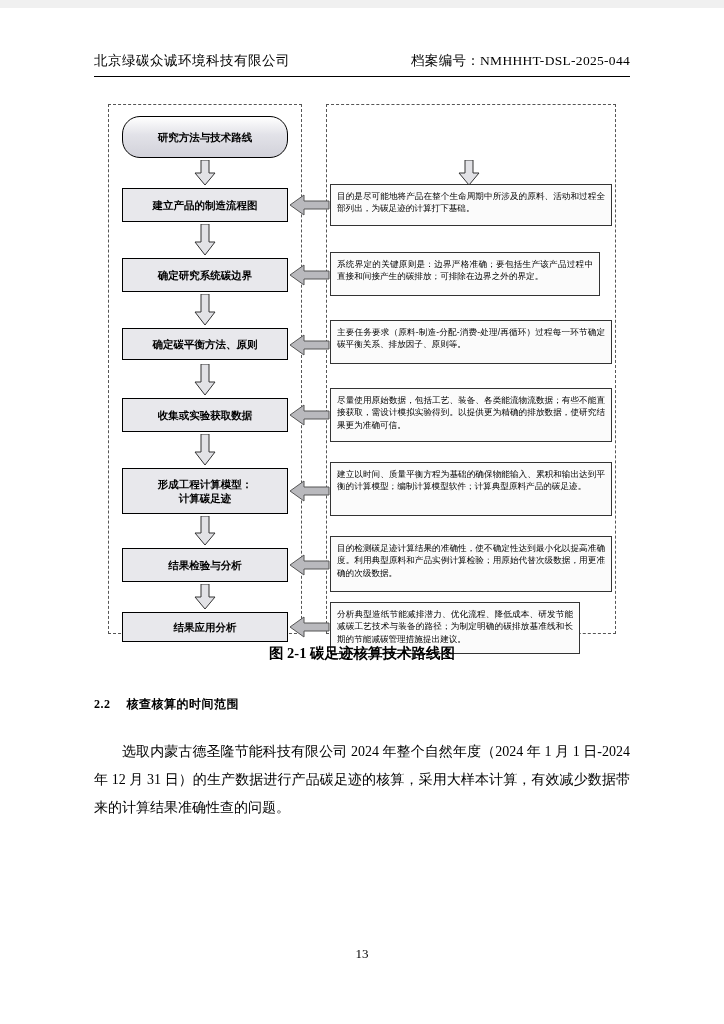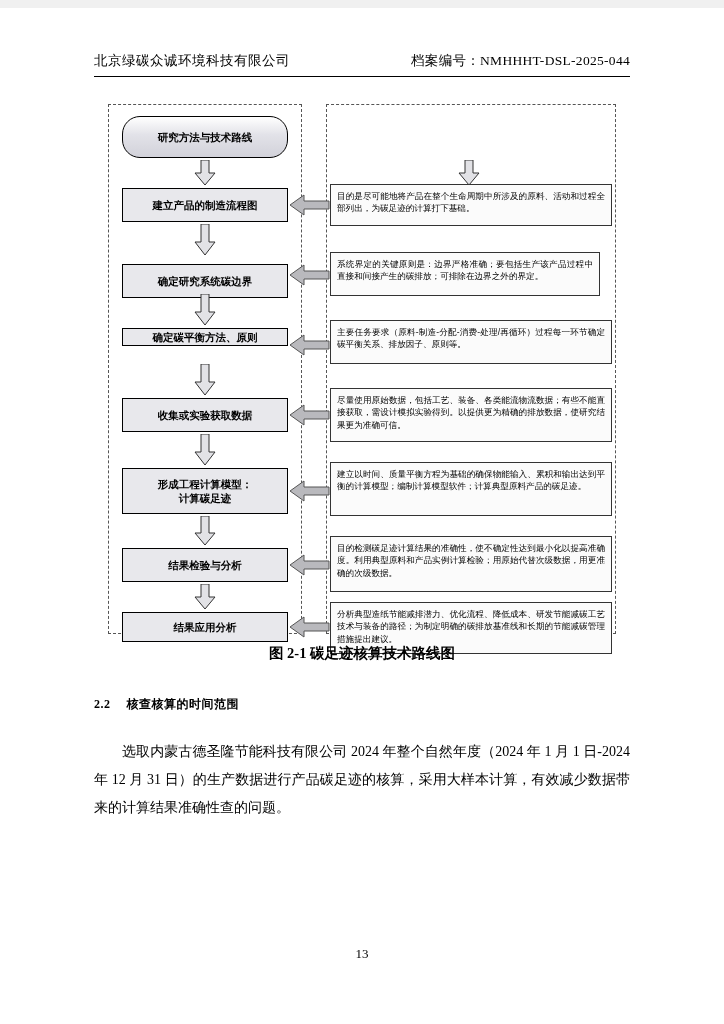--- a/index.html
+++ b/index.html
@@ -177,34 +177,34 @@
       <svg width="40" height="22" viewBox="0 0 40 22">
         <polygon points="0,11 14,1 14,7 39,7 39,15 14,15 14,21" fill="#b9b9bd" stroke="#555" stroke-width="1"></polygon>
       </svg>
     </div>
     <div class="vArrow" style="left:86px; top:120px;">
       <svg width="22" height="32" viewBox="0 0 22 32">
         <polygon points="7,0 15,0 15,18 21,18 11,31 1,18 7,18" fill="#e2e2e6" stroke="#333" stroke-width="1"></polygon>
       </svg>
     </div>
 
-    <div class="rrect" style="left:14px; top:160px; width:166px; height:34px;">确定研究系统碳边界</div>
+    <div class="rrect" style="left:14px; top:154px; width:166px; height:34px;">确定研究系统碳边界</div>
     <div class="infobox" style="left:222px; top:148px; width:270px; height:44px;">系统界定的关键原则是：边界严格准确；要包括生产该产品过程中直接和间接产生的碳排放；可排除在边界之外的界定。</div>
     <div class="hArrow" style="left:182px; top:160px;">
       <svg width="40" height="22" viewBox="0 0 40 22">
         <polygon points="0,11 14,1 14,7 39,7 39,15 14,15 14,21" fill="#b9b9bd" stroke="#555" stroke-width="1"></polygon>
       </svg>
     </div>
     <div class="vArrow" style="left:86px; top:190px;">
       <svg width="22" height="32" viewBox="0 0 22 32">
         <polygon points="7,0 15,0 15,18 21,18 11,31 1,18 7,18" fill="#e2e2e6" stroke="#333" stroke-width="1"></polygon>
       </svg>
     </div>
 
-    <div class="rrect" style="left:14px; top:224px; width:166px; height:18px;">确定碳平衡方法、原则</div>
+    <div class="rrect" style="left:14px; top:224px; width:166px; height:32px;">确定碳平衡方法、原则</div>
     <div class="infobox" style="left:222px; top:216px; width:282px; height:44px;">主要任务要求（原料-制造-分配-消费-处理/再循环）过程每一环节确定碳平衡关系、排放因子、原则等。</div>
     <div class="hArrow" style="left:182px; top:230px;">
       <svg width="40" height="22" viewBox="0 0 40 22">
         <polygon points="0,11 14,1 14,7 39,7 39,15 14,15 14,21" fill="#b9b9bd" stroke="#555" stroke-width="1"></polygon>
       </svg>
     </div>
     <div class="vArrow" style="left:86px; top:260px;">
       <svg width="22" height="32" viewBox="0 0 22 32">
         <polygon points="7,0 15,0 15,18 21,18 11,31 1,18 7,18" fill="#e2e2e6" stroke="#333" stroke-width="1"></polygon>
       </svg>
@@ -244,21 +244,21 @@
         <polygon points="0,11 14,1 14,7 39,7 39,15 14,15 14,21" fill="#b9b9bd" stroke="#555" stroke-width="1"></polygon>
       </svg>
     </div>
     <div class="vArrow" style="left:86px; top:480px;">
       <svg width="22" height="26" viewBox="0 0 22 26">
         <polygon points="7,0 15,0 15,13 21,13 11,25 1,13 7,13" fill="#e2e2e6" stroke="#333" stroke-width="1"></polygon>
       </svg>
     </div>
 
     <div class="rrect" style="left:14px; top:508px; width:166px; height:30px;">结果应用分析</div>
-    <div class="infobox" style="left:222px; top:498px; width:282px; height:52px;">分析典型造纸节能减排潜力、优化流程、降低成本、研发节能减碳工艺技术与装备的路径；为制定明确的碳排放基准线和长期的节能减碳管理措施提出建议。</div>
+    <div class="infobox" style="left:222px; top:498px; width:250px; height:52px;">分析典型造纸节能减排潜力、优化流程、降低成本、研发节能减碳工艺技术与装备的路径；为制定明确的碳排放基准线和长期的节能减碳管理措施提出建议。</div>
     <div class="hArrow" style="left:182px; top:512px;">
       <svg width="40" height="22" viewBox="0 0 40 22">
         <polygon points="0,11 14,1 14,7 39,7 39,15 14,15 14,21" fill="#b9b9bd" stroke="#555" stroke-width="1"></polygon>
       </svg>
     </div>
 
   </div>
 
   <div class="caption">图 2-1  碳足迹核算技术路线图</div>
 

